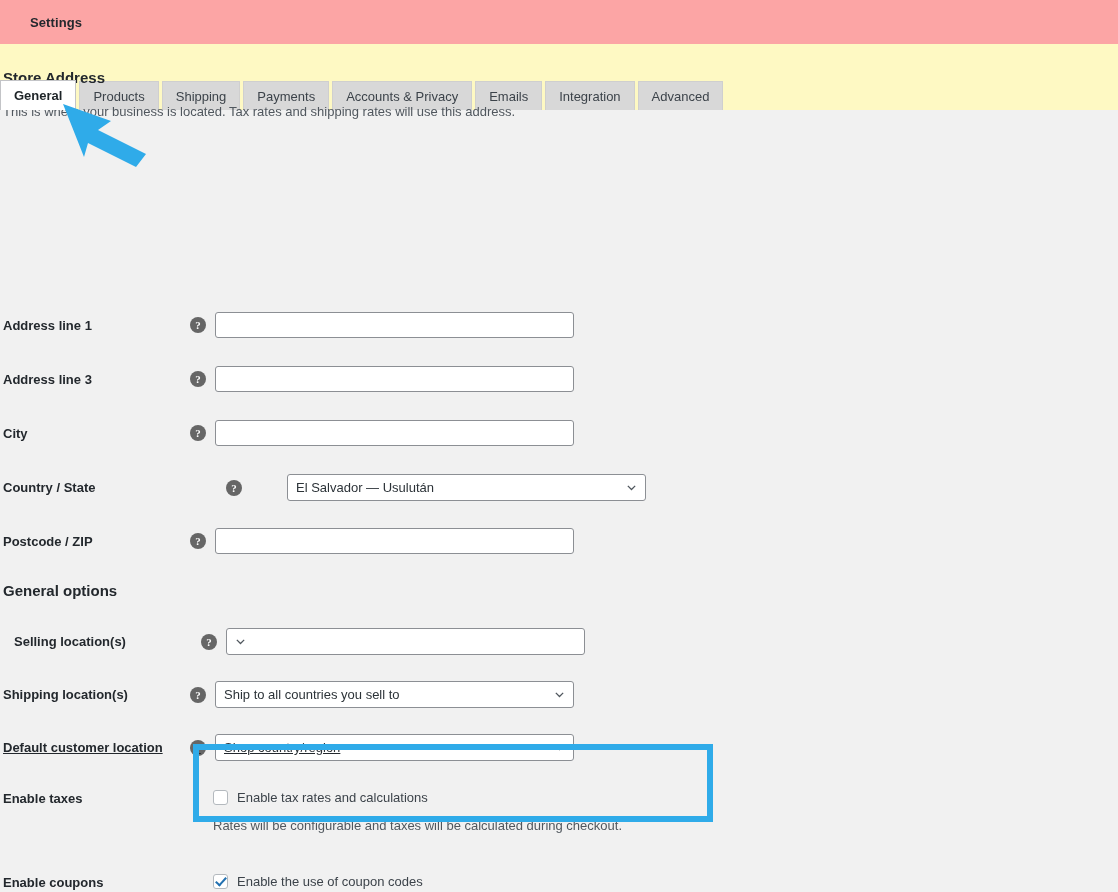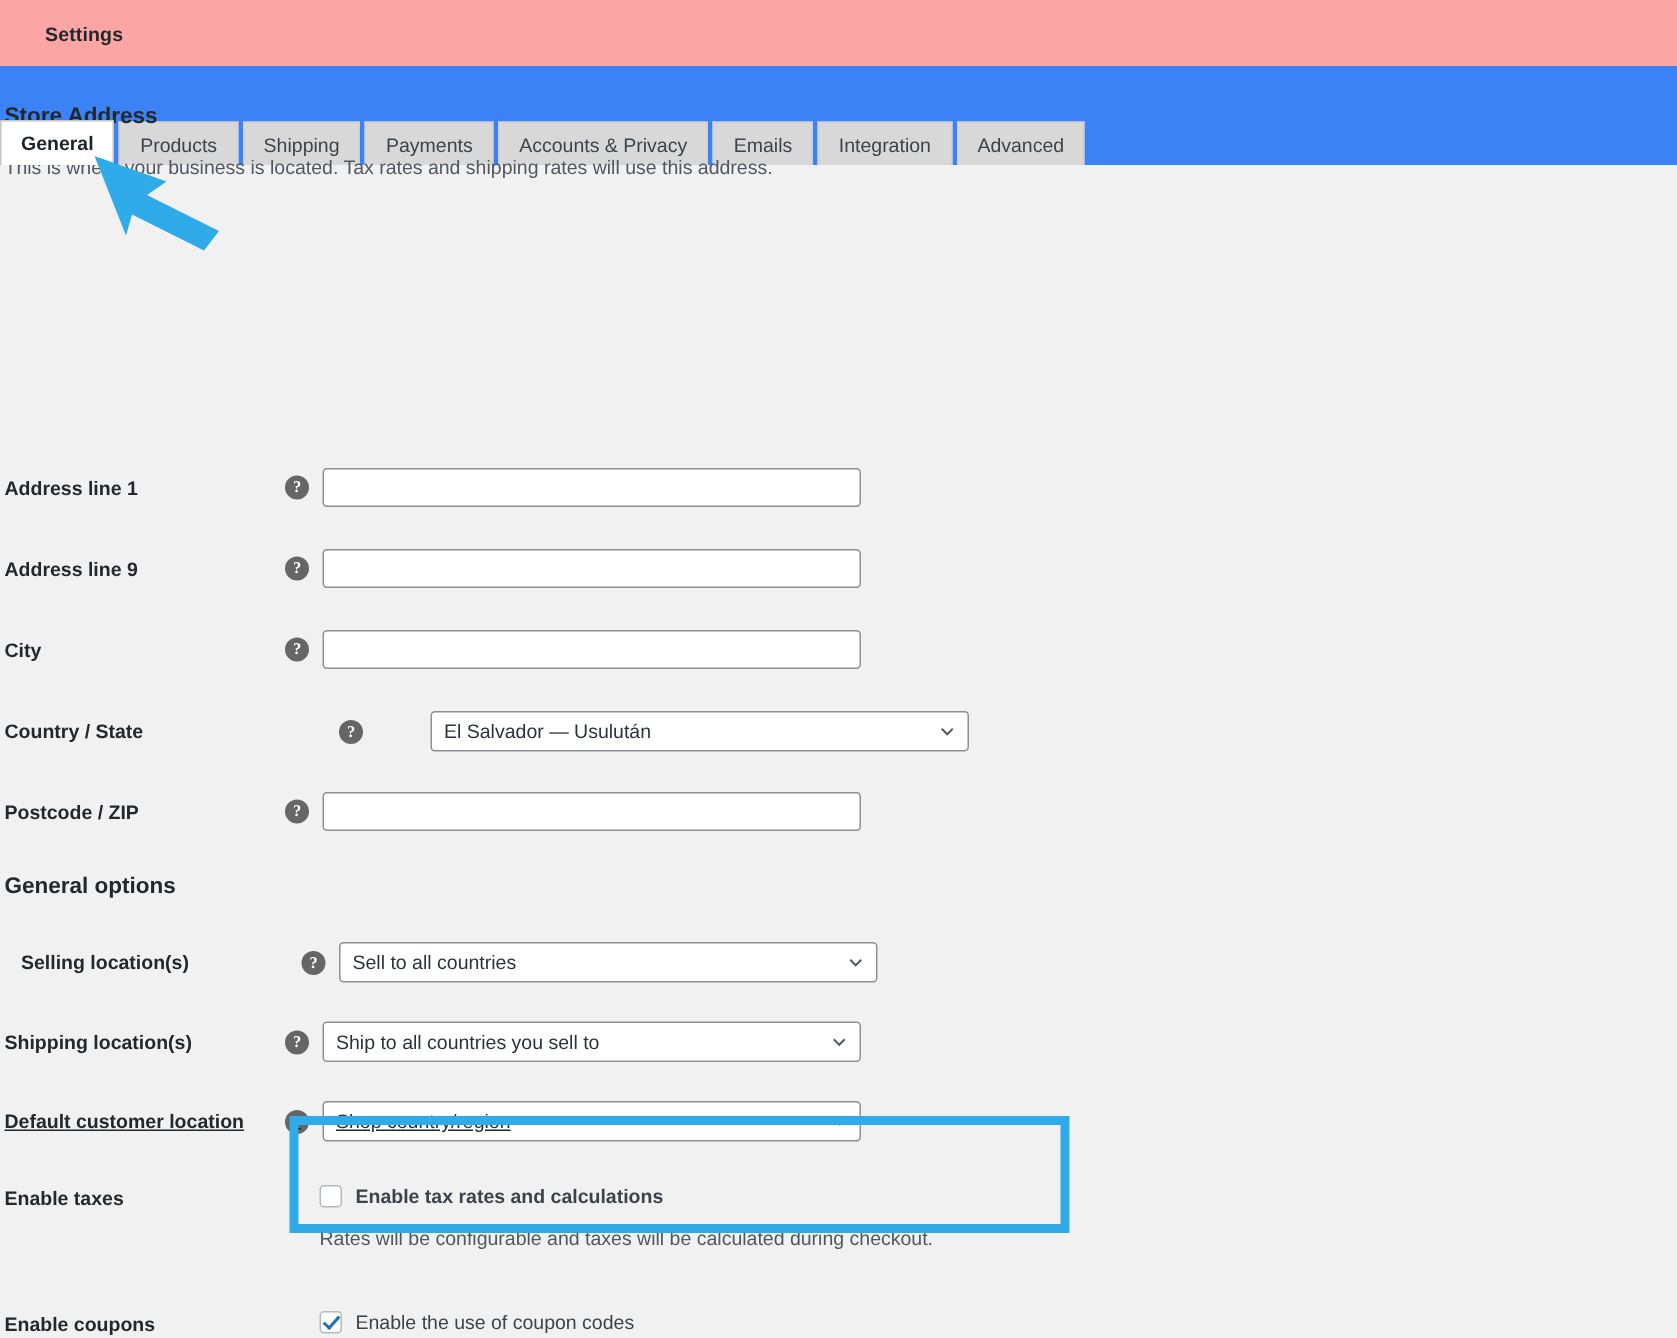--- a/index.html
+++ b/index.html
@@ -30,21 +30,21 @@
     font-size: 13px;
     font-weight: bold;
     color: #23282d;
     letter-spacing: .1px;
   }
 
   
   .tabs-wrap {
     position: relative;
     height: 66px;
-    background: #3b82f6;
+    background: #fef9c3;
   }
   .tabs {
     position: absolute;
     left: 0;
     bottom: 0;
     display: flex;
     align-items: flex-end;
     height: 29px;
   }
   .tab {
@@ -238,21 +238,21 @@
     <div class="section-desc" style="position:absolute; left:0; top:-6px;">This is where your business is located. Tax rates and shipping rates will use this address.</div>
   </div>
 
   <div class="row" style="position:absolute; left:0; top:202px;">
     <div class="row-label">Address line 1</div>
     <div class="helpicon">?</div>
     <input class="field-text" type="text" value="" style="">
   </div>
 
   <div class="row" style="position:absolute; left:0; top:256px;">
-    <div class="row-label">Address line 9</div>
+    <div class="row-label">Address line 3</div>
     <div class="helpicon">?</div>
     <input class="field-text" type="text" value="" style="">
   </div>
 
   <div class="row" style="position:absolute; left:0; top:310px;">
     <div class="row-label">City</div>
     <div class="helpicon">?</div>
     <input class="field-text" type="text" value="" style="">
   </div>
 
@@ -272,21 +272,20 @@
     <div class="helpicon">?</div>
     <input class="field-text" type="text" value="" style="">
   </div>
 
   <div class="section-title" style="position:absolute; left:0; top:472px;">General options</div>
 
   <div class="row" style="position:absolute; left:11px; top:518px;">
     <div class="row-label">Selling location(s)</div>
     <div class="helpicon">?</div>
     <div class="field-select">
-      <span class="sel-value">Sell to all countries</span>
       <svg class="chev" viewBox="0 0 12 12">
         <path d="M2 4.2 L6 8.2 L10 4.2" fill="none" stroke="#50575e" stroke-width="1.4"></path>
       </svg>
     </div>
   </div>
 
   <div class="row" style="position:absolute; left:0; top:571px;">
     <div class="row-label">Shipping location(s)</div>
     <div class="helpicon">?</div>
     <div class="field-select">
@@ -303,21 +302,21 @@
     <div class="field-select">
       <span class="sel-value">Shop country/region</span>
       <svg class="chev" viewBox="0 0 12 12">
         <path d="M2 4.2 L6 8.2 L10 4.2" fill="none" stroke="#50575e" stroke-width="1.4"></path>
       </svg>
     </div>
   </div>
 
   <div style="position:absolute; left:0; top:680px; width:100%;">
     <div class="row-label" style="position:absolute; left:0; top:1px;">Enable taxes</div>
-    <div class="cbrow" style="position:absolute; left:213px; top:0;font-weight:bold;">
+    <div class="cbrow" style="position:absolute; left:213px; top:0;">
       <span class="cbox"></span>
       <span class="cblabel">Enable tax rates and calculations</span>
     </div>
     <div class="subdesc" style="position:absolute; left:213px; top:28px;">Rates will be configurable and taxes will be calculated during checkout.</div>
   </div>
 
   <div style="position:absolute; left:0; top:764px; width:100%;">
     <div class="row-label" style="position:absolute; left:0; top:1px;">Enable coupons</div>
     <div class="cbrow" style="position:absolute; left:213px; top:0;">
       <span class="cbox checked"></span>

